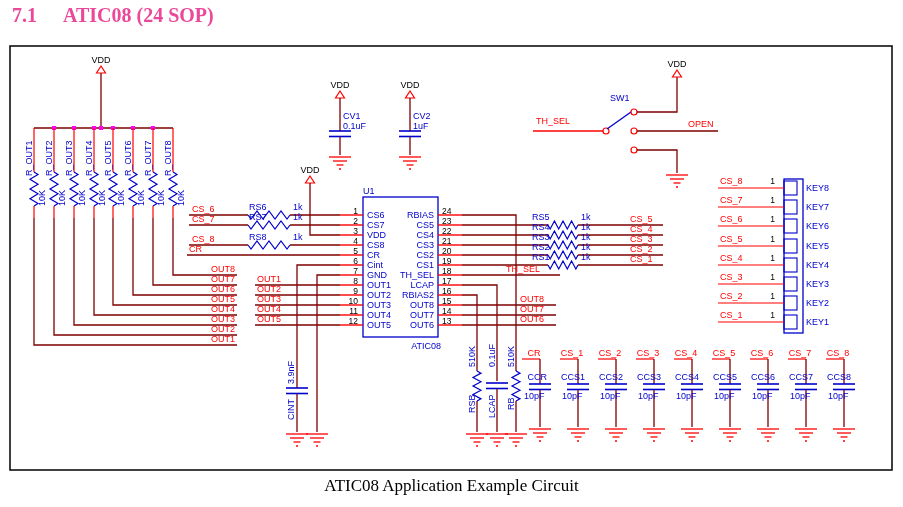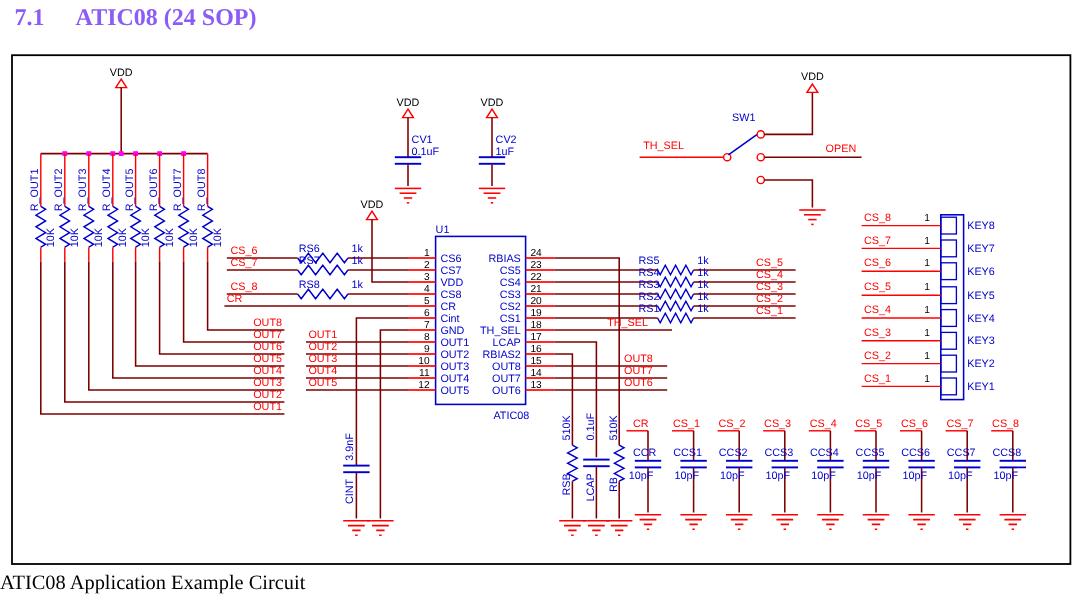--- a/index.html
+++ b/index.html
@@ -1,21 +1,21 @@
 <!DOCTYPE html>
 <html><head>
 <meta charset="utf-8">
 <style>
   html,body{margin:0;padding:0;background:#ffffff;}
   body{width:903px;height:507px;position:relative;overflow:hidden;
        font-family:"Liberation Sans",sans-serif;}
   #title{position:absolute;left:12px;top:4px;font-family:"Liberation Serif",serif;
-         font-weight:bold;font-size:20px;color:#8b5cf6;}
+         font-weight:bold;font-size:20px;color:#ec4899;}
   #title .gap{display:inline-block;width:26px;}
-  #caption{position:absolute;left:0;top:476px;width:903px;text-align:left;
+  #caption{position:absolute;left:0;top:476px;width:903px;text-align:center;
            font-family:"Liberation Serif",serif;font-size:17px;color:#000;}
   svg{position:absolute;left:0;top:0;}
   svg text{font-family:"Liberation Sans",sans-serif;}
 </style>
 </head>
 <body>
 
 <div id="title">
   <span>7.1</span><span class="gap"></span><span>ATIC08 (24 SOP)</span>
 </div>

